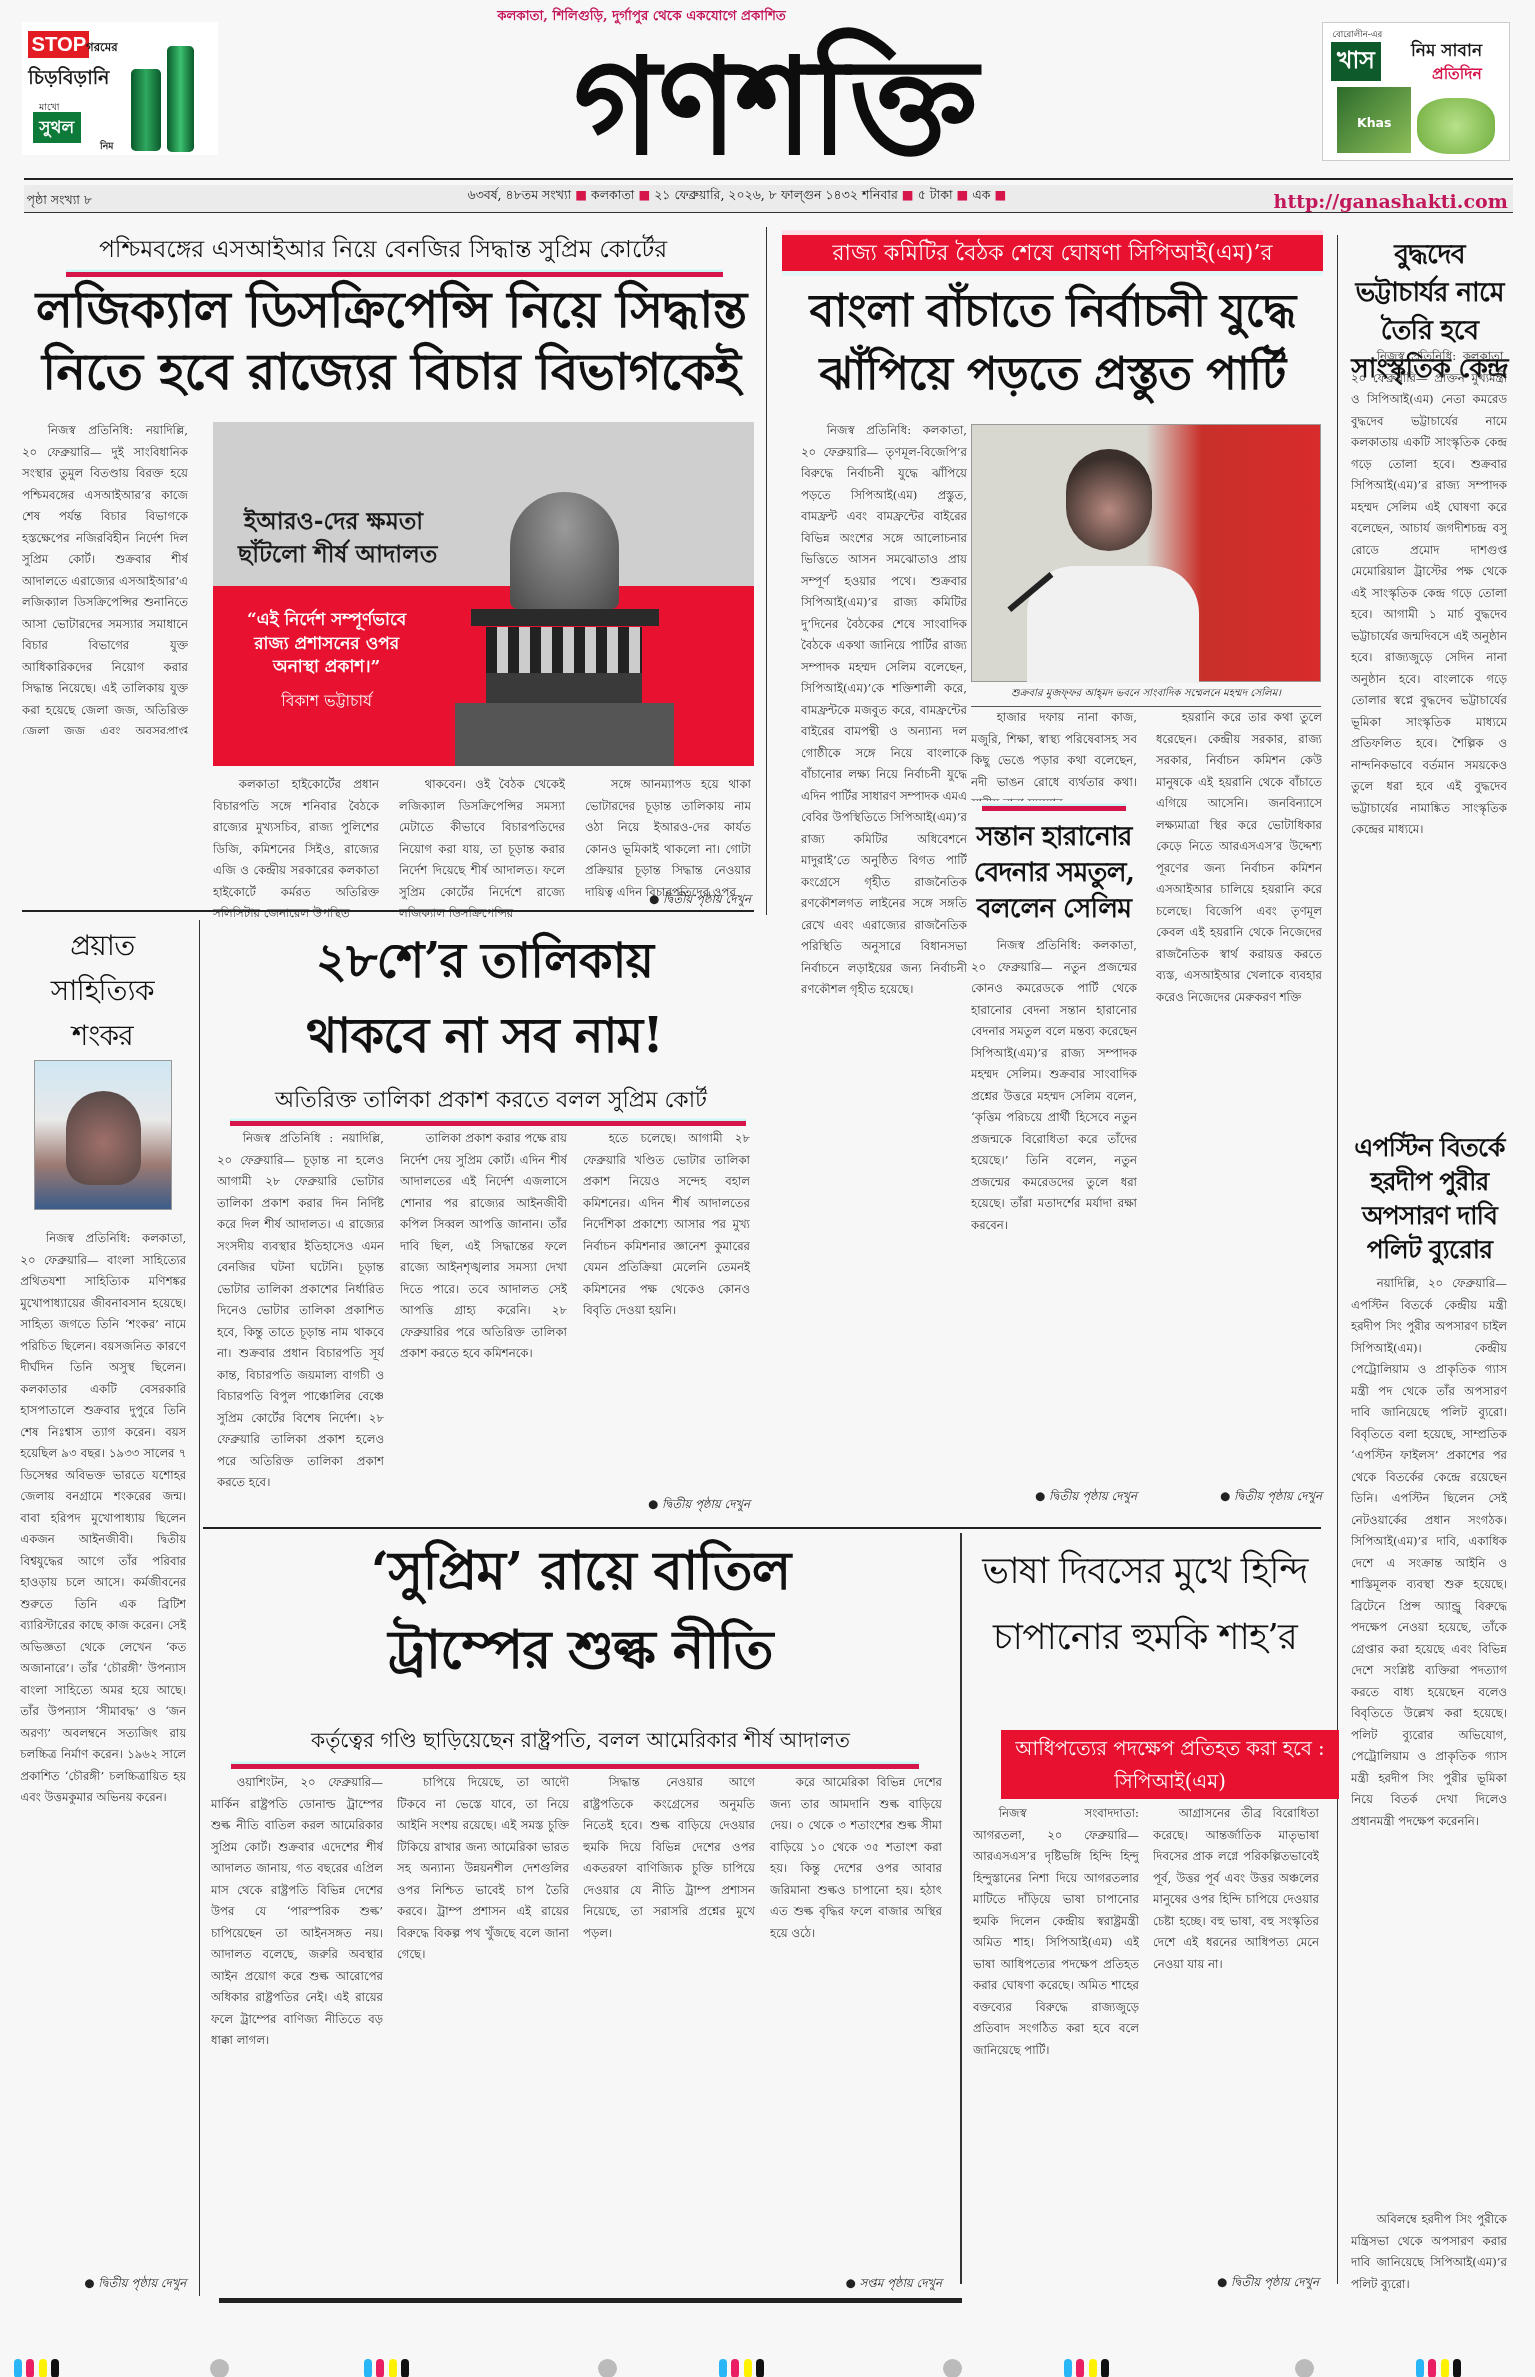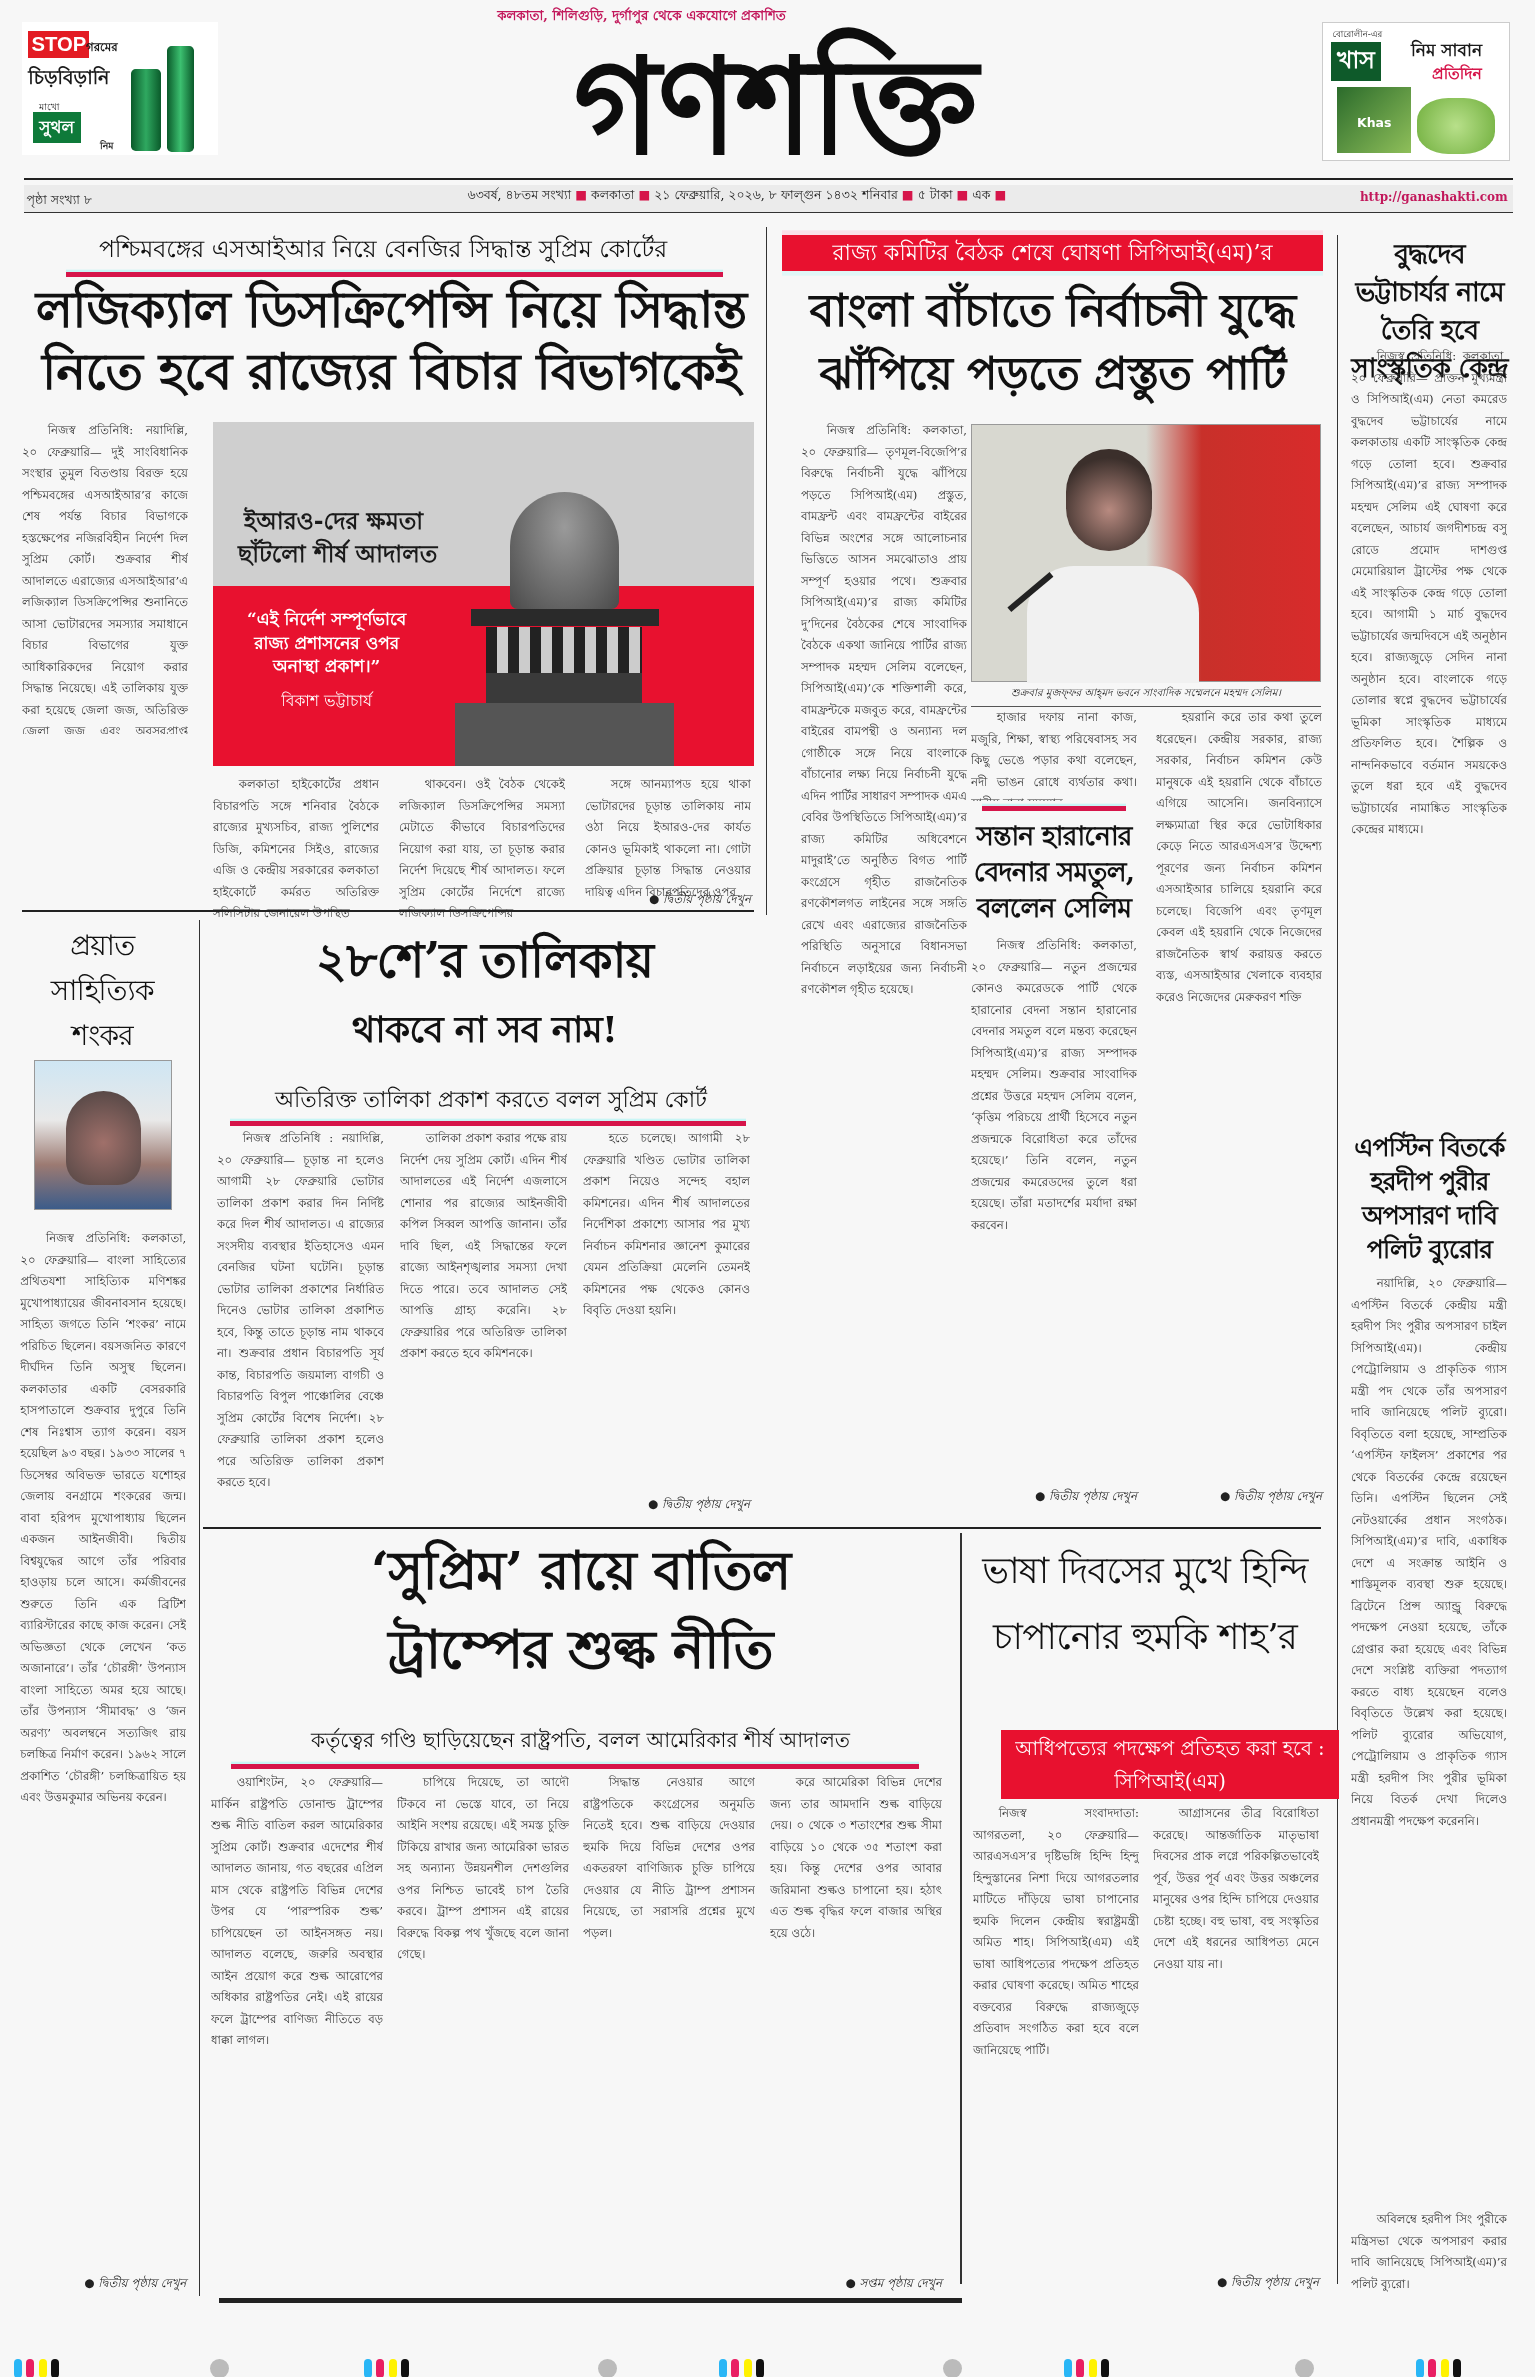--- a/index.html
+++ b/index.html
@@ -54,21 +54,21 @@
     <span style="color:#d6154a;">■</span>
     <span>কলকাতা</span>
     <span style="color:#d6154a;">■</span>
     <span>২১ ফেব্রুয়ারি, ২০২৬, ৮ ফাল্গুন ১৪৩২ শনিবার</span>
     <span style="color:#d6154a;">■</span>
     <span>৫ টাকা</span>
     <span style="color:#d6154a;">■</span>
     <span>এক</span>
     <span style="color:#d6154a;">■</span>
   </div>
-  <span class="abs" style="right:4.7px;top:4.7px;font-size:12px;font-weight:bold;color:#c2185b;font-family:'DejaVu Serif',serif;">http://ganashakti.com</span>
+  <span class="abs" style="right:4.7px;top:4.7px;font-size:19px;font-weight:bold;color:#c2185b;font-family:'DejaVu Serif',serif;">http://ganashakti.com</span>
 </div>
 
 <div class="abs kicker" style="left:31px;top:231px;width:704px;font-size:23.5px;">পশ্চিমবঙ্গের এসআইআর নিয়ে বেনজির সিদ্ধান্ত সুপ্রিম কোর্টের</div>
 <div class="abs red-underline" style="left:66px;top:272px;width:657px;"></div>
 <div class="abs hl" style="left:15.6px;top:282px;width:751px;font-size:50px;">লজিক্যাল ডিসক্রিপেন্সি নিয়ে সিদ্ধান্ত</div>
 <div class="abs hl" style="left:15.6px;top:344px;width:751px;font-size:50px;">নিতে হবে রাজ্যের বিচার বিভাগকেই</div>
 
 <div class="abs body-text" style="left:22px;top:420px;width:166px;height:314px;">
     <p>নিজস্ব প্রতিনিধি: নয়াদিল্লি, ২০ ফেব্রুয়ারি— দুই সাংবিধানিক সংস্থার তুমুল বিতণ্ডায় বিরক্ত হয়ে পশ্চিমবঙ্গের এসআইআর’র কাজে শেষ পর্যন্ত বিচার বিভাগকে হস্তক্ষেপের নজিরবিহীন নির্দেশ দিল সুপ্রিম কোর্ট। শুক্রবার শীর্ষ আদালতে এরাজ্যের এসআইআর’এ লজিক্যাল ডিসক্রিপেন্সির শুনানিতে আসা ভোটারদের সমস্যার সমাধানে বিচার বিভাগের যুক্ত আধিকারিকদের নিয়োগ করার সিদ্ধান্ত নিয়েছে। এই তালিকায় যুক্ত করা হয়েছে জেলা জজ, অতিরিক্ত জেলা জজ এবং অবসরপ্রাপ্ত বিচারবিভাগীয় আধিকারিকদের রাখার নির্দেশ দিয়েছেন প্রধান বিচারপতি সূর্য কান্ত। সুপ্রিম কোর্ট গোটা প্রক্রিয়া নিরপেক্ষ করতে হাইকোর্টের প্রধান বিচারপতিকে দায়িত্ব দিয়েছে।</p>
   </div>
@@ -153,21 +153,21 @@
 <div class="abs hl" style="left:20.3px;top:923px;width:164px;font-size:28px;line-height:45px;font-weight:normal;">প্রয়াত সাহিত্যিক শংকর</div>
 <div class="abs photo" style="left:34px;top:1060px;width:138px;height:150px;background:linear-gradient(180deg,#cfe6f3 0%,#e9e9e9 40%,#9c7a72 70%,#3c5c8a 100%);">
   <div class="abs" style="left:31px;top:30px;width:75px;height:94px;border-radius:38px 38px 23.5px 23.5px;background:radial-gradient(circle at 50% 55%,#a0706a,#5a4a48 80%);"></div>
 </div>
 <div class="abs body-text" style="left:20.3px;top:1228px;width:166px;height:1048px;">
     <p>নিজস্ব প্রতিনিধি: কলকাতা, ২০ ফেব্রুয়ারি— বাংলা সাহিত্যের প্রথিতযশা সাহিত্যিক মণিশঙ্কর মুখোপাধ্যায়ের জীবনাবসান হয়েছে। সাহিত্য জগতে তিনি ‘শংকর’ নামে পরিচিত ছিলেন। বয়সজনিত কারণে দীর্ঘদিন তিনি অসুস্থ ছিলেন। কলকাতার একটি বেসরকারি হাসপাতালে শুক্রবার দুপুরে তিনি শেষ নিঃশ্বাস ত্যাগ করেন। বয়স হয়েছিল ৯৩ বছর। ১৯৩৩ সালের ৭ ডিসেম্বর অবিভক্ত ভারতে যশোহর জেলায় বনগ্রামে শংকরের জন্ম। বাবা হরিপদ মুখোপাধ্যায় ছিলেন একজন আইনজীবী। দ্বিতীয় বিশ্বযুদ্ধের আগে তাঁর পরিবার হাওড়ায় চলে আসে। কর্মজীবনের শুরুতে তিনি এক ব্রিটিশ ব্যারিস্টারের কাছে কাজ করেন। সেই অভিজ্ঞতা থেকে লেখেন ‘কত অজানারে’। তাঁর ‘চৌরঙ্গী’ উপন্যাস বাংলা সাহিত্যে অমর হয়ে আছে। তাঁর উপন্যাস ‘সীমাবদ্ধ’ ও ‘জন অরণ্য’ অবলম্বনে সত্যজিৎ রায় চলচ্চিত্র নির্মাণ করেন। ১৯৬২ সালে প্রকাশিত ‘চৌরঙ্গী’ চলচ্চিত্রায়িত হয় এবং উত্তমকুমার অভিনয় করেন।</p>
   </div>
 <div class="abs cont" style="left:20.3px;top:2274px;width:166px;">দ্বিতীয় পৃষ্ঠায় দেখুন</div>
 
 <div class="abs hl" style="left:211px;top:934px;width:547px;font-size:48px;">২৮শে’র তালিকায়</div>
-<div class="abs hl" style="left:211px;top:1009px;width:547px;font-size:36px;">থাকবে না সব নাম!</div>
+<div class="abs hl" style="left:211px;top:1009px;width:547px;font-size:48px;">থাকবে না সব নাম!</div>
 <div class="abs kicker" style="left:225px;top:1082px;width:532px;font-size:22px;">অতিরিক্ত তালিকা প্রকাশ করতে বলল সুপ্রিম কোর্ট</div>
 <div class="abs red-underline" style="left:230px;top:1121px;width:516px;"></div>
 <div class="abs body-text" style="left:217px;top:1128px;width:167px;height:385px;">
     <p>নিজস্ব প্রতিনিধি : নয়াদিল্লি, ২০ ফেব্রুয়ারি— চূড়ান্ত না হলেও আগামী ২৮ ফেব্রুয়ারি ভোটার তালিকা প্রকাশ করার দিন নির্দিষ্ট করে দিল শীর্ষ আদালত। এ রাজ্যের সংসদীয় ব্যবস্থার ইতিহাসেও এমন বেনজির ঘটনা ঘটেনি। চূড়ান্ত ভোটার তালিকা প্রকাশের নির্ধারিত দিনেও ভোটার তালিকা প্রকাশিত হবে, কিন্তু তাতে চূড়ান্ত নাম থাকবে না। শুক্রবার প্রধান বিচারপতি সূর্য কান্ত, বিচারপতি জয়মাল্য বাগচী ও বিচারপতি বিপুল পাঞ্চোলির বেঞ্চে সুপ্রিম কোর্টের বিশেষ নির্দেশ। ২৮ ফেব্রুয়ারি তালিকা প্রকাশ হলেও পরে অতিরিক্ত তালিকা প্রকাশ করতে হবে।</p>
   </div>
 <div class="abs body-text" style="left:400px;top:1128px;width:167px;height:385px;">
     <p>তালিকা প্রকাশ করার পক্ষে রায় নির্দেশ দেয় সুপ্রিম কোর্ট। এদিন শীর্ষ আদালতের এই নির্দেশ এজলাসে শোনার পর রাজ্যের আইনজীবী কপিল সিব্বল আপত্তি জানান। তাঁর দাবি ছিল, এই সিদ্ধান্তের ফলে রাজ্যে আইনশৃঙ্খলার সমস্যা দেখা দিতে পারে। তবে আদালত সেই আপত্তি গ্রাহ্য করেনি। ২৮ ফেব্রুয়ারির পরে অতিরিক্ত তালিকা প্রকাশ করতে হবে কমিশনকে।</p>
   </div>
 <div class="abs body-text" style="left:583px;top:1128px;width:167px;height:363px;">
     <p>হতে চলেছে। আগামী ২৮ ফেব্রুয়ারি খণ্ডিত ভোটার তালিকা প্রকাশ নিয়েও সন্দেহ বহাল কমিশনের। এদিন শীর্ষ আদালতের নির্দেশিকা প্রকাশ্যে আসার পর মুখ্য নির্বাচন কমিশনার জ্ঞানেশ কুমারের যেমন প্রতিক্রিয়া মেলেনি তেমনই কমিশনের পক্ষ থেকেও কোনও বিবৃতি দেওয়া হয়নি।</p>

